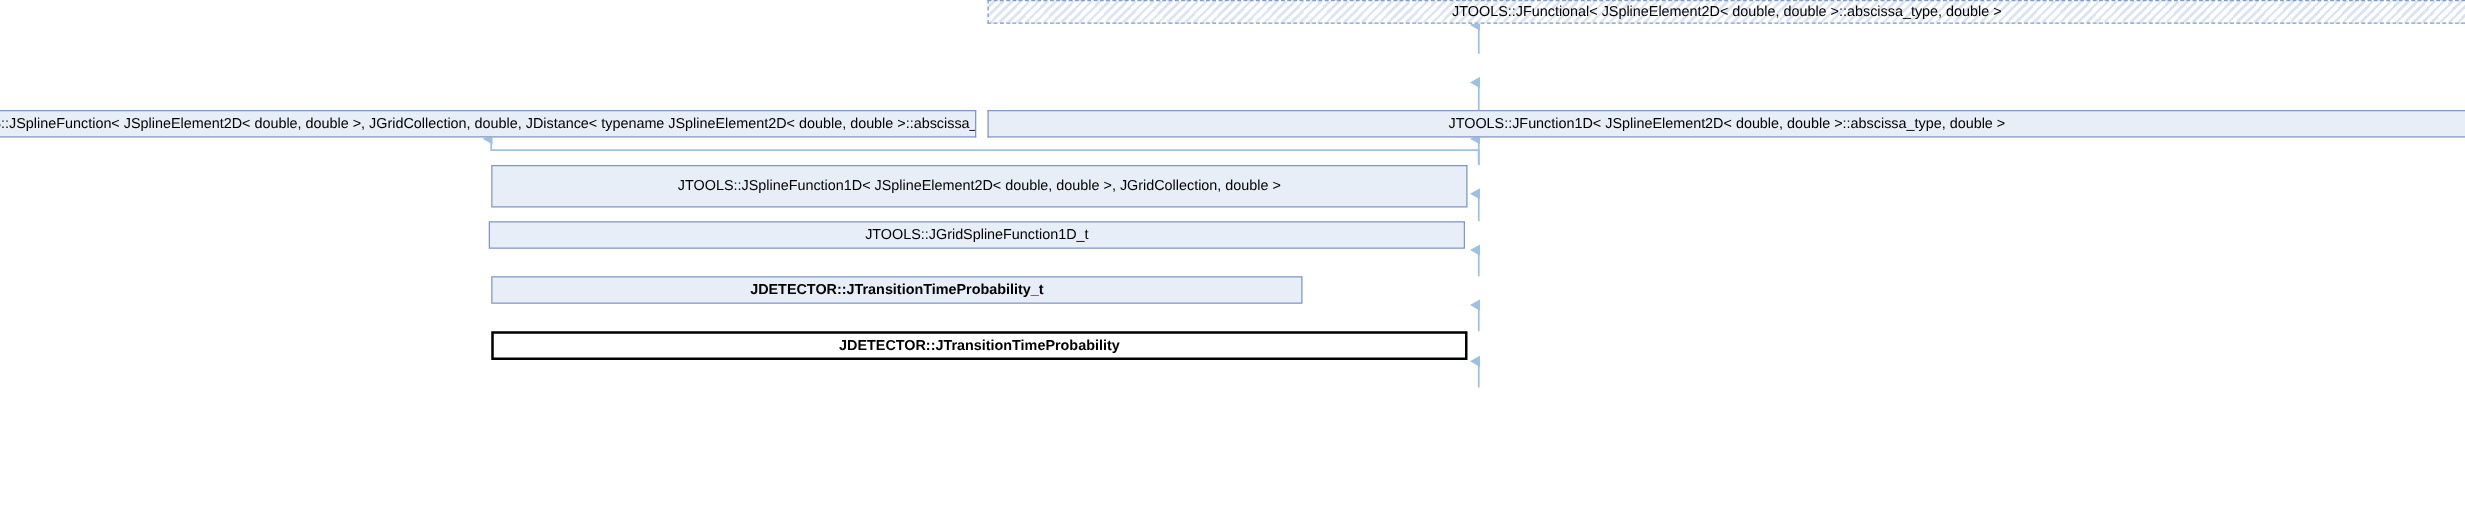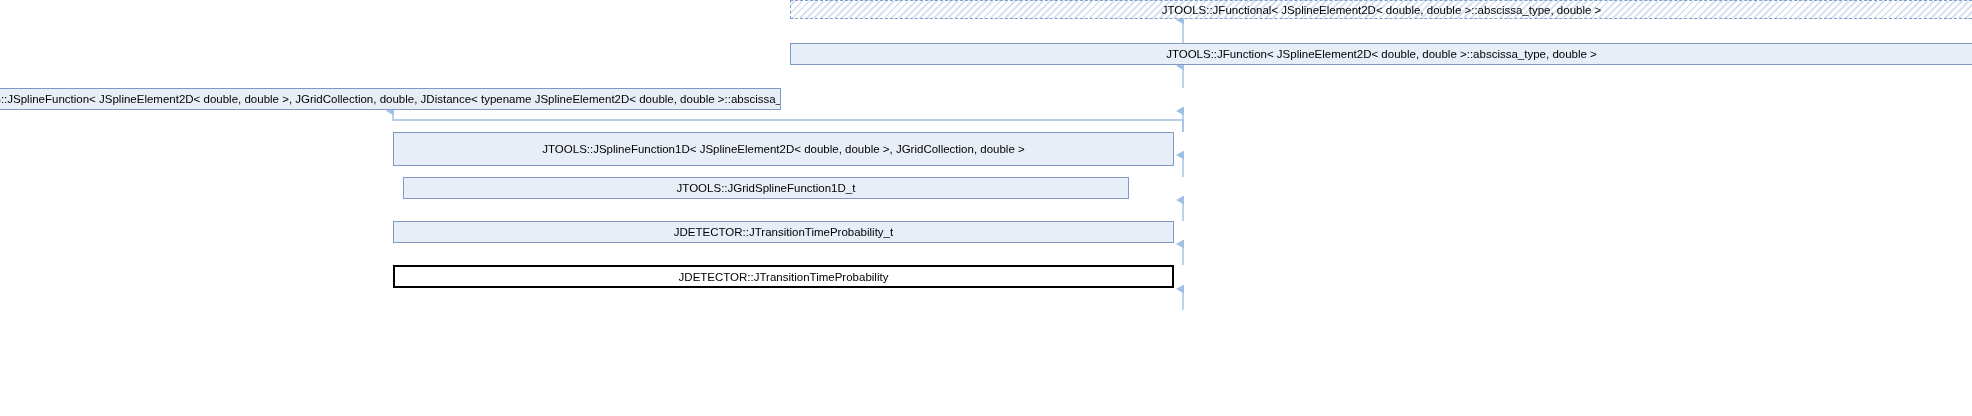--- a/index.html
+++ b/index.html
@@ -93,39 +93,39 @@
 
     <line x1="1183" y1="265" x2="1183" y2="244" stroke="#9ec1e3" stroke-width="1.4" marker-end="url(#uparrow)"></line>
 
     <line x1="1183" y1="310" x2="1183" y2="289" stroke="#9ec1e3" stroke-width="1.4" marker-end="url(#uparrow)"></line>
   </svg>
 
   <div class="node abstract clipped-right" style="left: 790px; top: 0px; width: 1182px; height: 19px;">
     <span class="label">JTOOLS::JFunctional&lt; JSplineElement2D&lt; double, double &gt;::abscissa_type, double &gt;</span>
   </div>
 
-  <div class="node clipped-right" style="left: 790px; top: 43px; width: 1182px; height: 22px;">
-    <span class="label">JTOOLS::JFunction&lt; JSplineElement2D&lt; double, double &gt;::abscissa_type, double &gt;</span>
-  </div>
 
   <div class="node clipped-left" style="left: 0px; top: 88px; width: 781px; height: 22px;">
     <span class="label">JTOOLS::JSplineFunction&lt; JSplineElement2D&lt; double, double &gt;, JGridCollection, double, JDistance&lt; typename JSplineElement2D&lt; double, double &gt;::abscissa_type &gt; &gt;</span>
   </div>
 
+  <div class="node clipped-right" style="left: 790px; top: 88px; width: 1182px; height: 22px;">
+    <span class="label">JTOOLS::JFunction1D&lt; JSplineElement2D&lt; double, double &gt;::abscissa_type, double &gt;</span>
+  </div>
 
   <div class="node" style="left: 393px; top: 132px; width: 781px; height: 34px;">
     <span class="label">JTOOLS::JSplineFunction1D&lt; JSplineElement2D&lt; double, double &gt;, JGridCollection, double &gt;</span>
   </div>
 
-  <div class="node" style="left: 403px; top: 177px; width: 726px; height: 22px;">
+  <div class="node" style="left: 391px; top: 177px; width: 781px; height: 22px;">
     <span class="label">JTOOLS::JGridSplineFunction1D_t</span>
   </div>
 
-  <div class="node" style="left: 393px; top: 221px; width: 781px; height: 22px;">
+  <div class="node" style="left: 393px; top: 221px; width: 649px; height: 22px; font-weight: bold;">
     <span class="label">JDETECTOR::JTransitionTimeProbability_t</span>
   </div>
 
-  <div class="node current" style="left: 393px; top: 265px; width: 781px; height: 23px;">
+  <div class="node current" style="left: 393px; top: 265px; width: 781px; height: 23px; font-weight: bold;">
     <span class="label">JDETECTOR::JTransitionTimeProbability</span>
   </div>
 
 
 </div>
 
 </body></html>

